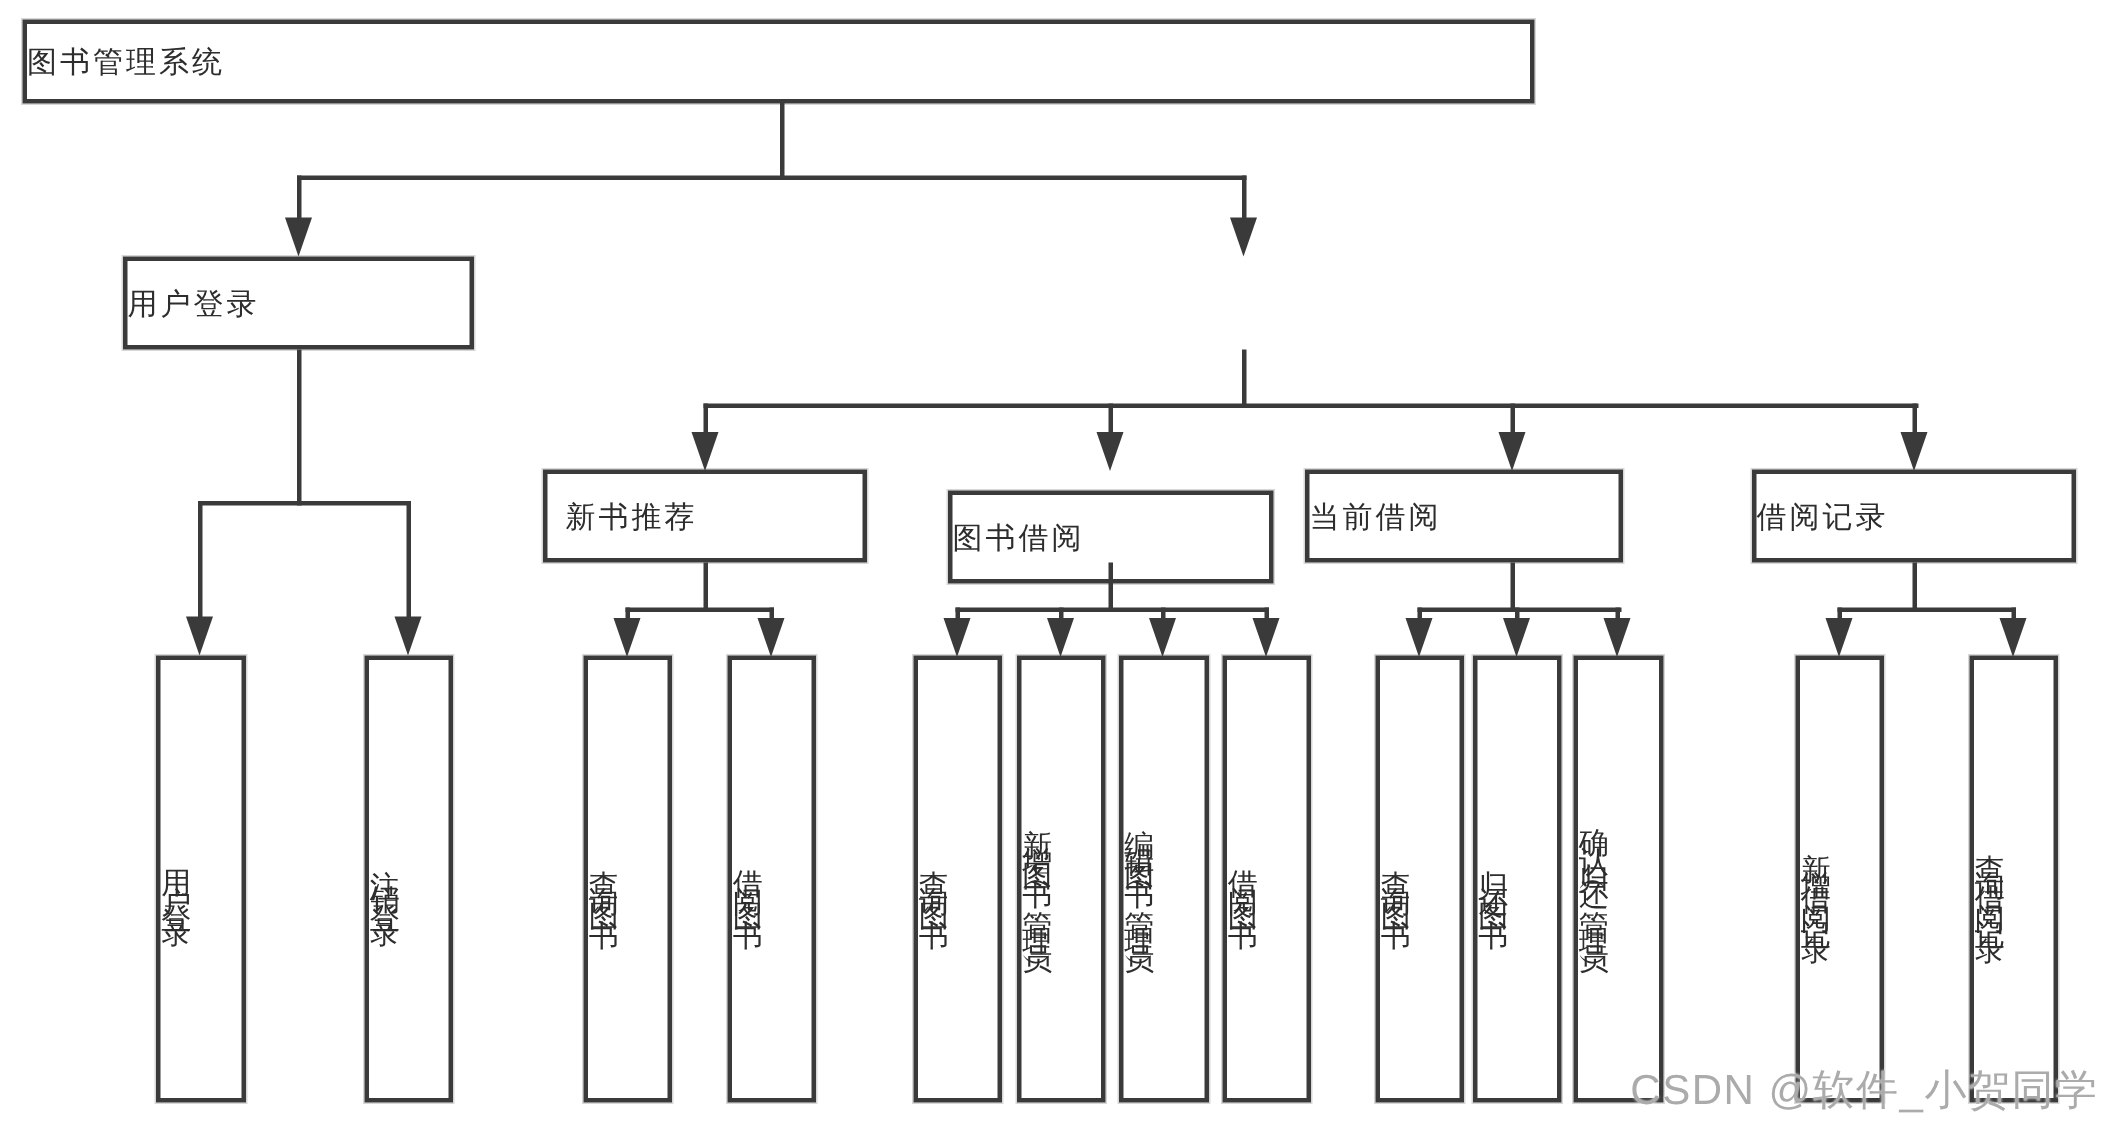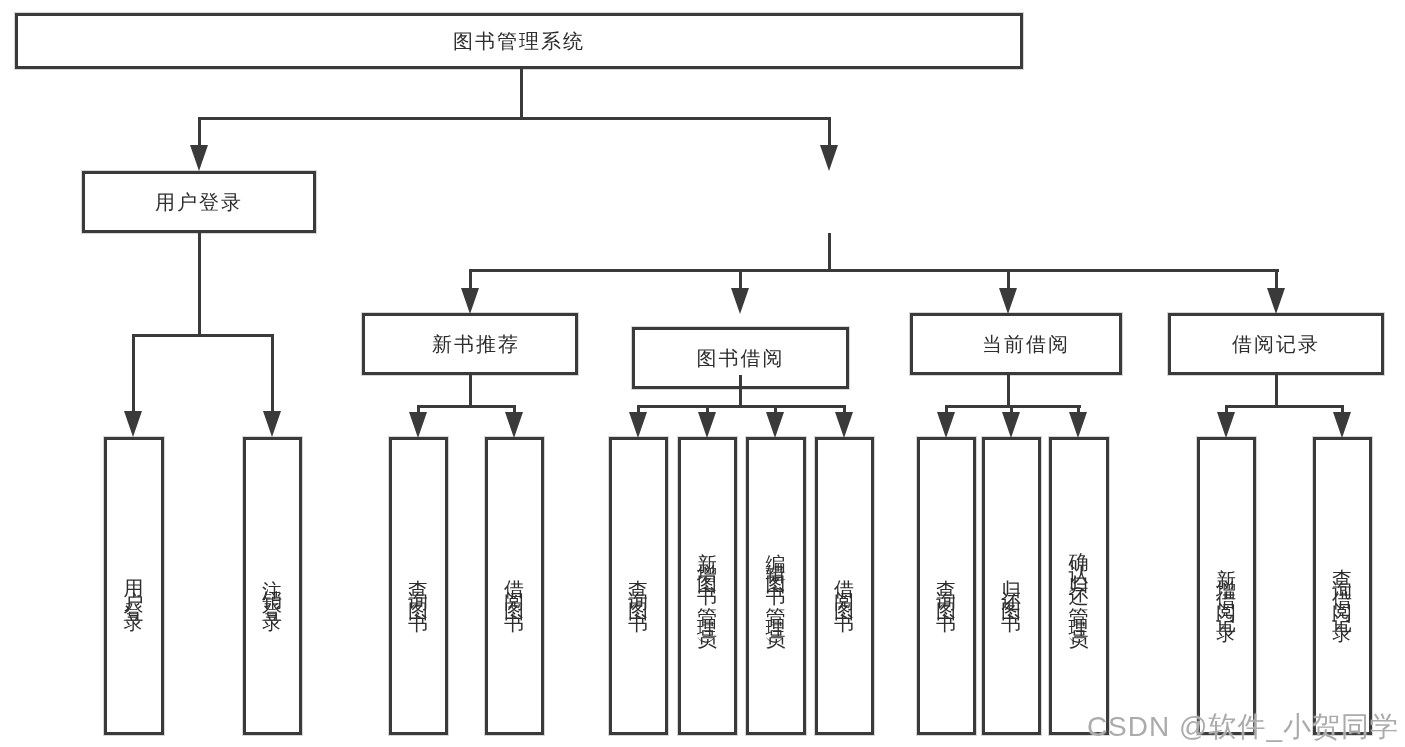--- a/index.html
+++ b/index.html
@@ -2,21 +2,21 @@
 <html><head>
 <meta charset="utf-8">
 <style>
   html,body{margin:0;padding:0;background:#fff;}
   .canvas{
     position:relative;width:1405px;height:747px;background:#ffffff;
     font-family:"Liberation Sans","DejaVu Sans",sans-serif;overflow:hidden;
   }
   .node{
     position:absolute;box-sizing:border-box;background:#ffffff;
-    border:3px solid #3a3a3a;display:flex;align-items:center;justify-content:center;
+    border:3px solid #3a3a3a;display:flex;align-items:center;justify-content:flex-start;
     color:#2d2d2d;font-size:20px;letter-spacing:2px;text-align:center;
     box-shadow:0 0 0 1px rgba(140,140,140,.35);
   }
   .vtext{
     writing-mode:vertical-rl;text-orientation:mixed;
     letter-spacing:11px;font-size:20px;line-height:1;
   }
   .hl{position:absolute;height:3px;background:#3a3a3a;}
   .vl{position:absolute;width:3px;background:#3a3a3a;}
   .ah{
@@ -44,21 +44,21 @@
 
 
   <div class="node" style="left:362px;top:313px;width:216px;height:62px;padding-left:12px;">
     <span>新书推荐</span>
   </div>
 
   <div class="node" style="left:632px;top:327px;width:217px;height:62px;">
     <span>图书借阅</span>
   </div>
 
-  <div class="node" style="left:910px;top:313px;width:212px;height:62px;padding-left:20px;">
+  <div class="node" style="left:870px;top:313px;width:212px;height:62px;">
     <span>当前借阅</span>
   </div>
 
   <div class="node" style="left:1168px;top:313px;width:216px;height:62px;">
     <span>借阅记录</span>
   </div>
 
   <div class="node" style="left:104px;top:437px;width:60px;height:298px;">
     <span class="vtext">用户登录</span>
   </div>

